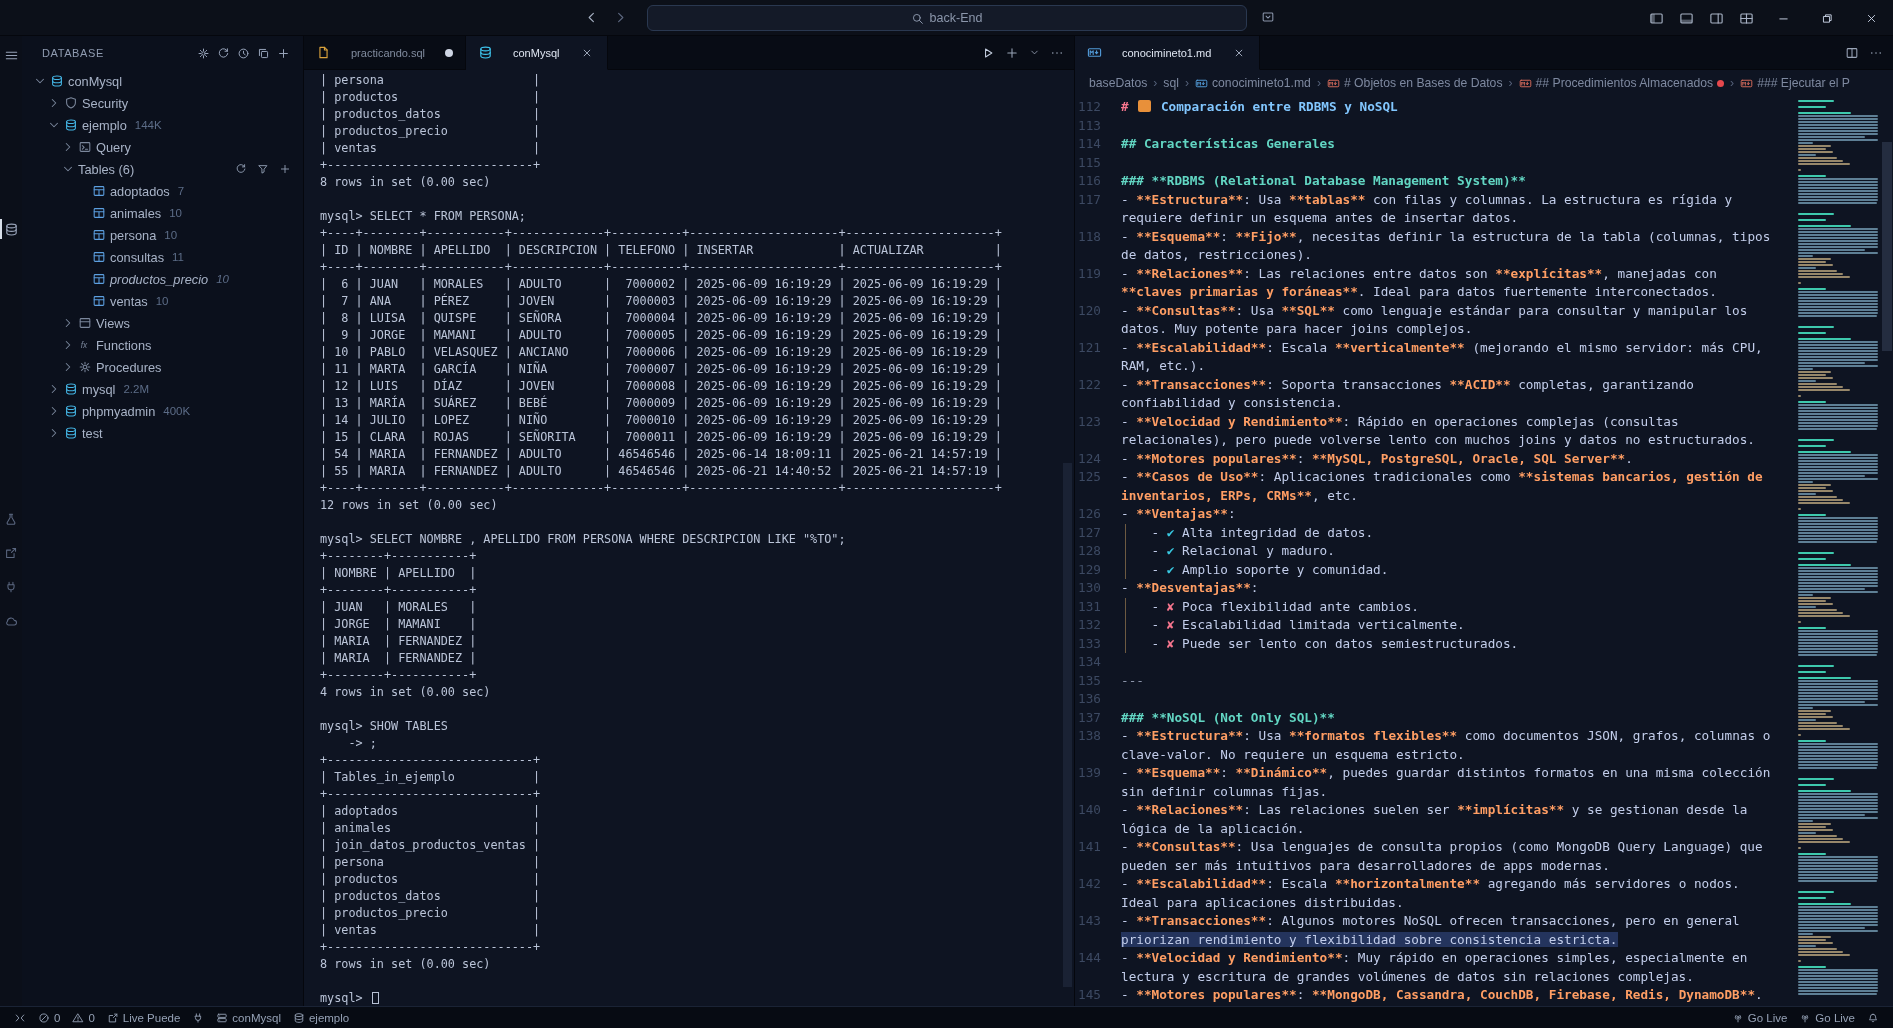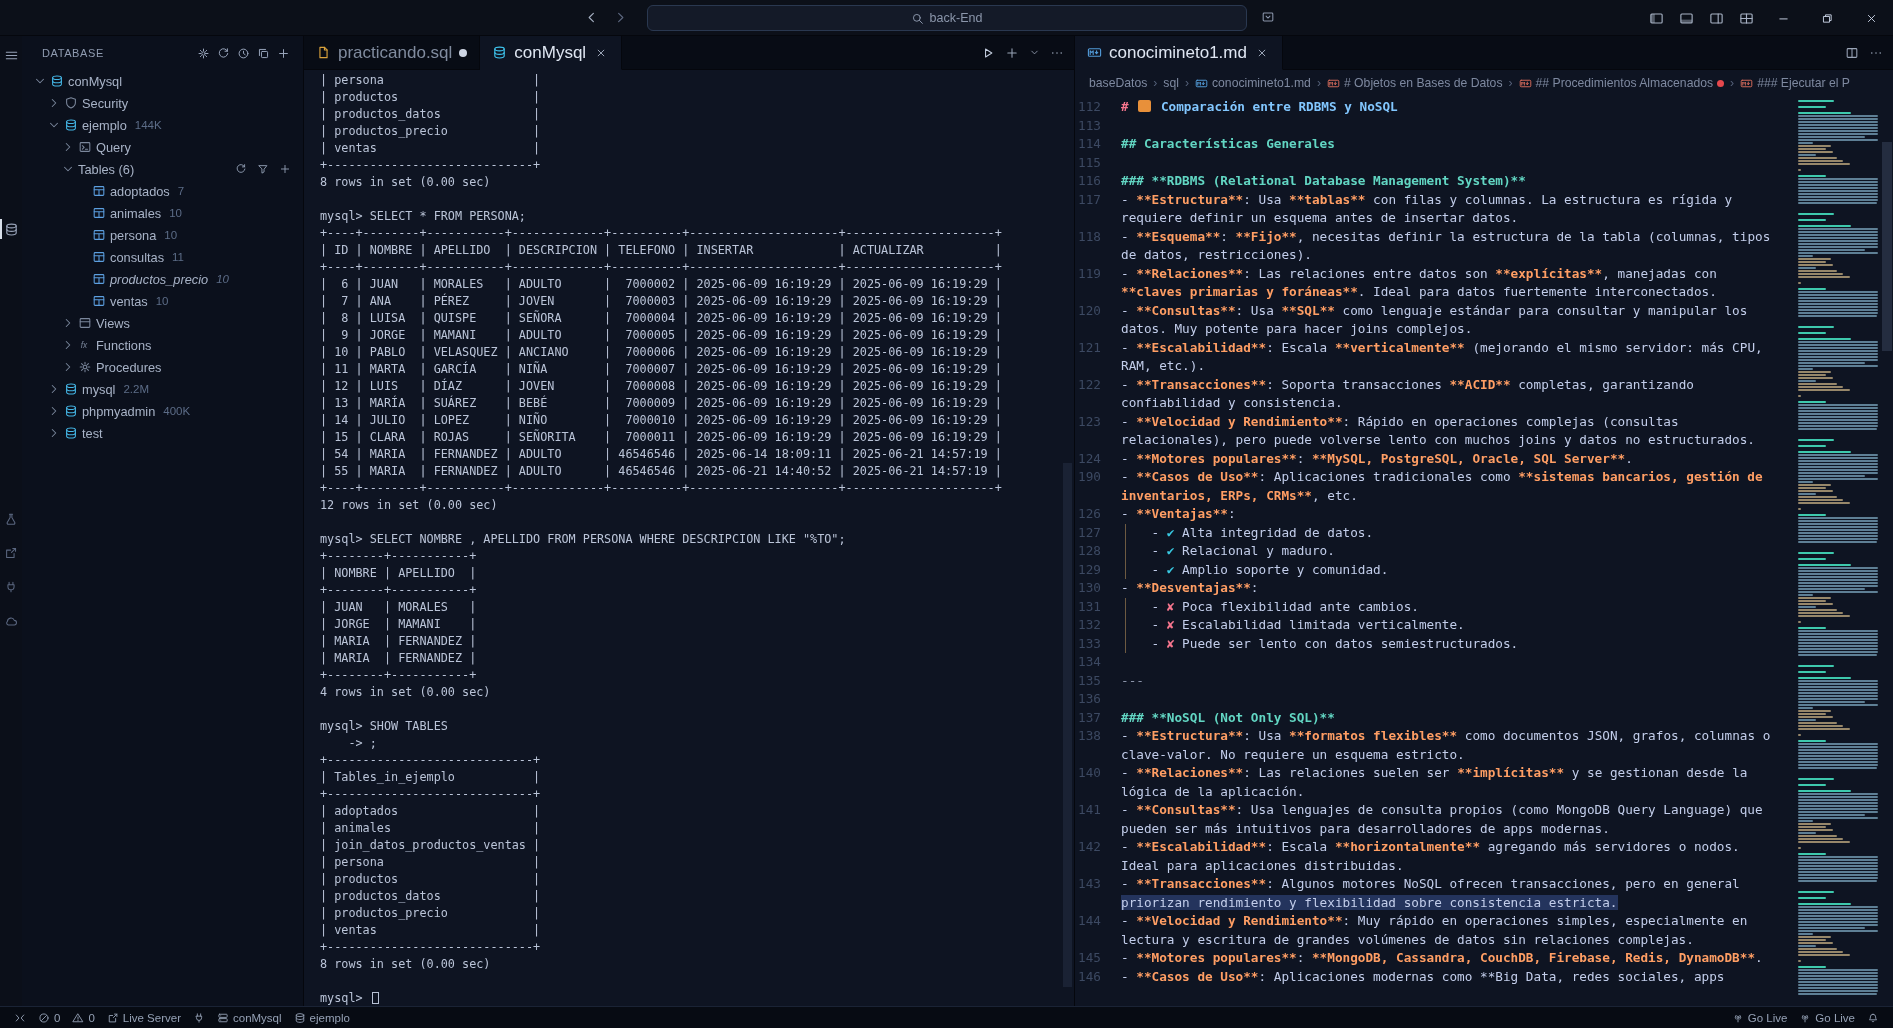--- a/index.html
+++ b/index.html
@@ -37,21 +37,21 @@
   .ic-table{color:#5c9fe0;}
   .tree-label{margin-left:2px;white-space:nowrap;}
   .tree-badge{margin-left:8px;color:#5c6c87;font-size:11.5px;}
   .tree-actions{margin-left:auto;padding-right:10px;display:flex;gap:6px;color:#93a0b5;}
   .tree-actions .act{width:16px;height:16px;display:flex;align-items:center;justify-content:center;}
 
   
   .group-mid{width:770px;flex:none;display:flex;flex-direction:column;background:#0e1422;}
   .group-right{flex:1;display:flex;flex-direction:column;background:#0e1422;border-left:1px solid #05070d;min-width:0;}
   .tabbar{height:34px;background:#080c15;border-bottom:1px solid #05070d;display:flex;align-items:stretch;flex:none;}
-  .tab{display:flex;align-items:center;gap:7px;padding:0 12px;border-right:1px solid #05070d;font-size:17px;color:#818c9f;cursor:pointer;justify-content:center;}
+  .tab{display:flex;align-items:center;gap:20px;padding:0 12px;border-right:1px solid #05070d;font-size:11px;color:#818c9f;cursor:pointer;justify-content:center;}
   .tab.active{background:#0e1422;color:#dfe6f2;margin-bottom:-1px;border-bottom:1px solid #0e1422;}
   .ic-mysql{color:#3fc6f0;}
   .ic-sqlfile{color:#d9a23c;}
   .ic-mdfile{color:#529bd8;}
   .mod-dot{width:8px;height:8px;border-radius:50%;background:#cfd6e4;}
   .tab-close{color:#aab4c7;width:16px;height:16px;display:flex;align-items:center;justify-content:center;}
   .tab-actions{margin-left:auto;display:flex;align-items:center;gap:10px;padding-right:10px;color:#9aa5b8;}
   .tab-actions .ta{display:flex;align-items:center;justify-content:center;}
   .ta-play{color:#c3cdde;}
 
@@ -732,21 +732,21 @@
           </div>
           <div class="md-line">
             <span class="md-num">123</span>
             <span class="md-text">- <span class="md-bold">**Velocidad y Rendimiento**</span>: Rápido en operaciones complejas (consultas relacionales), pero puede volverse lento con muchos joins y datos no estructurados.</span>
           </div>
           <div class="md-line">
             <span class="md-num">124</span>
             <span class="md-text">- <span class="md-bold">**Motores populares**</span>: <span class="md-bold">**MySQL, PostgreSQL, Oracle, SQL Server**</span>.</span>
           </div>
           <div class="md-line">
-            <span class="md-num">190</span>
+            <span class="md-num">125</span>
             <span class="md-text">- <span class="md-bold">**Casos de Uso**</span>: Aplicaciones tradicionales como <span class="md-bold">**sistemas bancarios, gestión de inventarios, ERPs, CRMs**</span>, etc.</span>
           </div>
           <div class="md-line">
             <span class="md-num">126</span>
             <span class="md-text">- <span class="md-bold">**Ventajas**</span>:</span>
           </div>
           <div class="md-line md-ind">
             <span class="md-num">127</span>
             <span class="md-text">    - <span class="md-check">✔</span> Alta integridad de datos.</span>
           </div>
@@ -786,20 +786,24 @@
             <span class="md-num">136</span>
             <span class="md-text"> </span>
           </div>
           <div class="md-line">
             <span class="md-num">137</span>
             <span class="md-text md-h23">### <span class="md-bold">**NoSQL (Not Only SQL)**</span></span>
           </div>
           <div class="md-line">
             <span class="md-num">138</span>
             <span class="md-text">- <span class="md-bold">**Estructura**</span>: Usa <span class="md-bold">**formatos flexibles**</span> como documentos JSON, grafos, columnas o clave-valor. No requiere un esquema estricto.</span>
+          </div>
+          <div class="md-line">
+            <span class="md-num">139</span>
+            <span class="md-text">- <span class="md-bold">**Esquema**</span>: <span class="md-bold">**Dinámico**</span>, puedes guardar distintos formatos en una misma colección sin definir columnas fijas.</span>
           </div>
           <div class="md-line">
             <span class="md-num">140</span>
             <span class="md-text">- <span class="md-bold">**Relaciones**</span>: Las relaciones suelen ser <span class="md-bold">**implícitas**</span> y se gestionan desde la lógica de la aplicación.</span>
           </div>
           <div class="md-line">
             <span class="md-num">141</span>
             <span class="md-text">- <span class="md-bold">**Consultas**</span>: Usa lenguajes de consulta propios (como MongoDB Query Language) que pueden ser más intuitivos para desarrolladores de apps modernas.</span>
           </div>
           <div class="md-line">
@@ -1146,21 +1150,21 @@
           </svg>
         </span>
         <span>0</span>
       </div>
       <div class="sb-item">
         <span class="icon">
           <svg viewBox="0 0 16 16" width="12" height="12" fill="none" stroke="currentColor" stroke-width="1.2" stroke-linecap="round" stroke-linejoin="round">
             <path d="M10 2.8h3.2V6M13.2 2.8L8.6 7.4M11.5 8.7v4.5H3V4.7h4.5"></path>
           </svg>
         </span>
-        <span>Live Server</span>
+        <span>Live Puede</span>
       </div>
       <div class="sb-item">
         <span class="icon">
           <svg viewBox="0 0 16 16" width="12" height="12" fill="none" stroke="currentColor" stroke-width="1.2" stroke-linecap="round" stroke-linejoin="round">
             <path d="M5.8 2.5v3M10.2 2.5v3M4.5 5.5h7v2.3a3.5 3.5 0 0 1-7 0zM8 11.3v2.2"></path>
           </svg>
         </span>
       </div>
       <div class="sb-item">
         <span class="icon">

